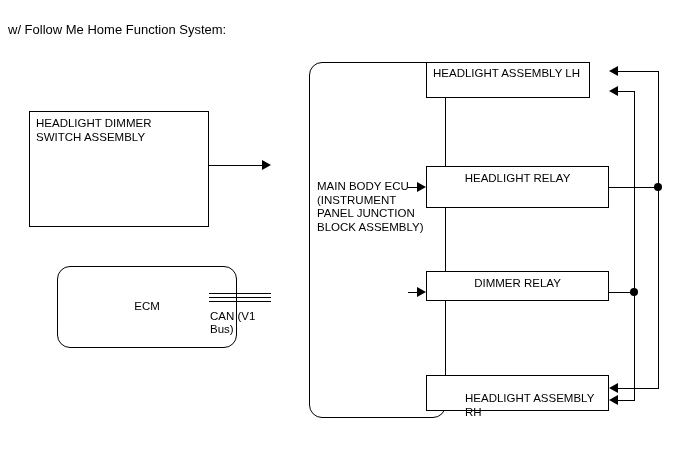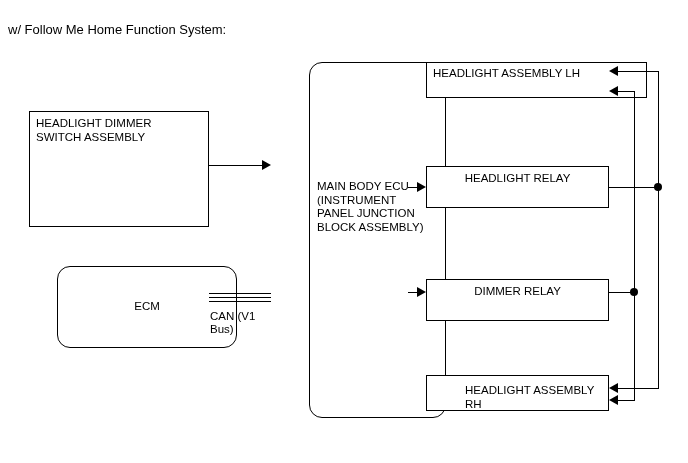--- a/index.html
+++ b/index.html
@@ -84,34 +84,34 @@
     <div class="txt txt-center-mid">ECM</div>
   </div>
 
   <div class="box rounded" style="left:271px;top:62px;width:137px;height:356px;">
     <div class="txt" style="left:7px;top:117px;">MAIN BODY ECU
 (INSTRUMENT
 PANEL JUNCTION
 BLOCK ASSEMBLY)</div>
   </div>
 
-  <div class="box" style="left:426px;top:62px;width:221px;height:36px;">
+  <div class="box" style="left:426px;top:62px;width:164px;height:36px;">
     <div class="txt txt-tl" style="top:4px;">HEADLIGHT ASSEMBLY LH</div>
   </div>
 
   <div class="box" style="left:426px;top:166px;width:183px;height:42px;">
     <div class="txt txt-center-top" style="top:5px;">HEADLIGHT RELAY</div>
   </div>
 
-  <div class="box" style="left:426px;top:271px;width:183px;height:42px;margin-top:8px;">
+  <div class="box" style="left:426px;top:271px;width:183px;height:30px;">
     <div class="txt txt-center-top" style="top:5px;">DIMMER RELAY</div>
   </div>
 
   <div class="box" style="left:426px;top:375px;width:183px;height:36px;">
-    <div class="txt txt-tl" style="top:8px;padding-left:32px;">HEADLIGHT ASSEMBLY RH</div>
+    <div class="txt txt-tl" style="top:16px;padding-left:32px;">HEADLIGHT ASSEMBLY RH</div>
   </div>
 
   <div class="hline" style="left:209px;top:165px;width:54px;"></div>
   <div class="arrow-r" style="left:262px;top:160px;"></div>
 
   <div class="can-bundle" style="left:209px;top:293px;width:62px;height:10px;">
     <div class="cl" style="top:0px;"></div>
     <div class="cl" style="top:4px;"></div>
     <div class="cl" style="top:8px;"></div>
   </div>

